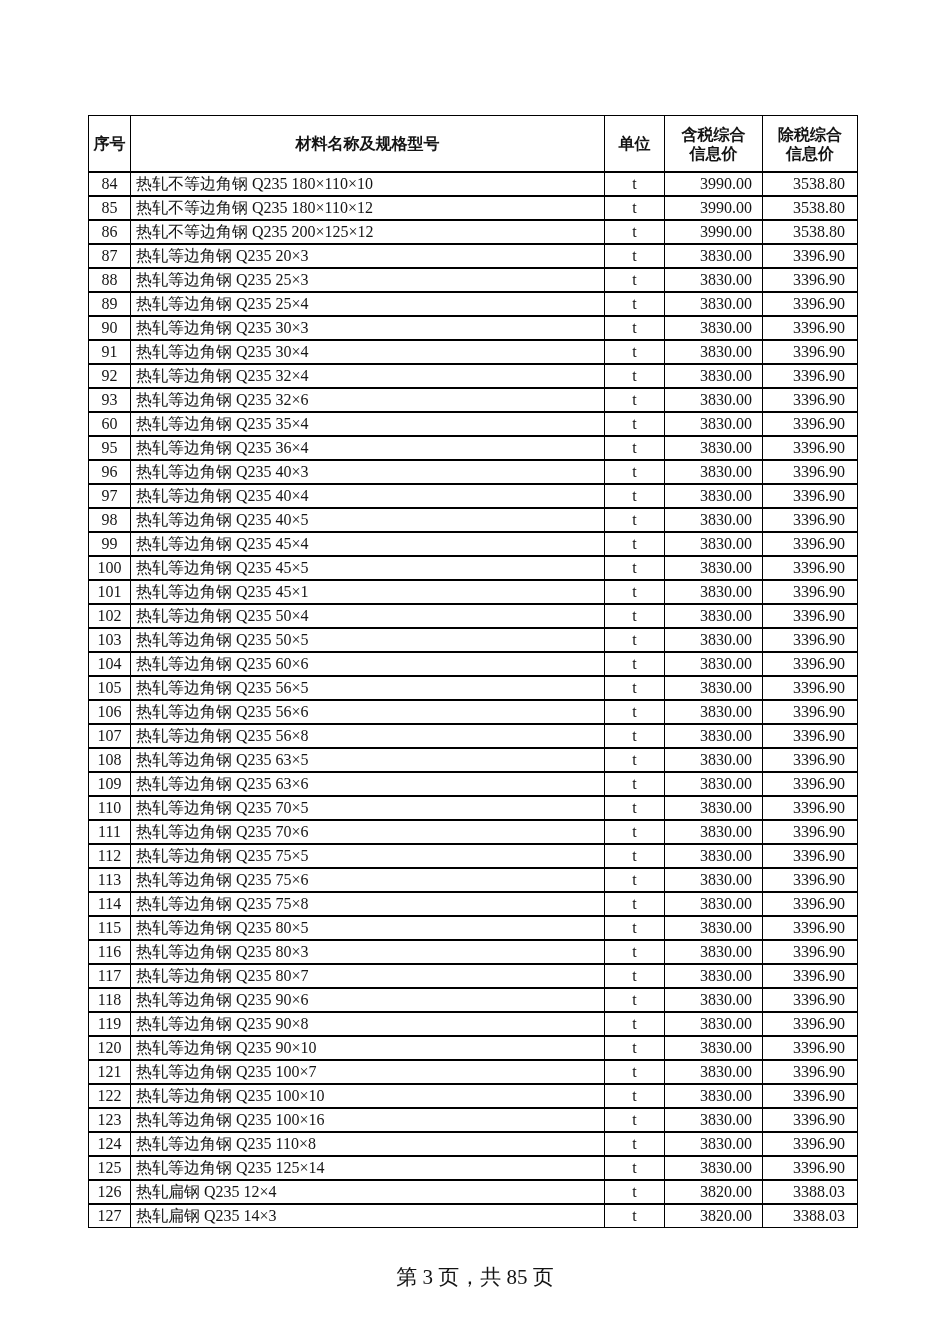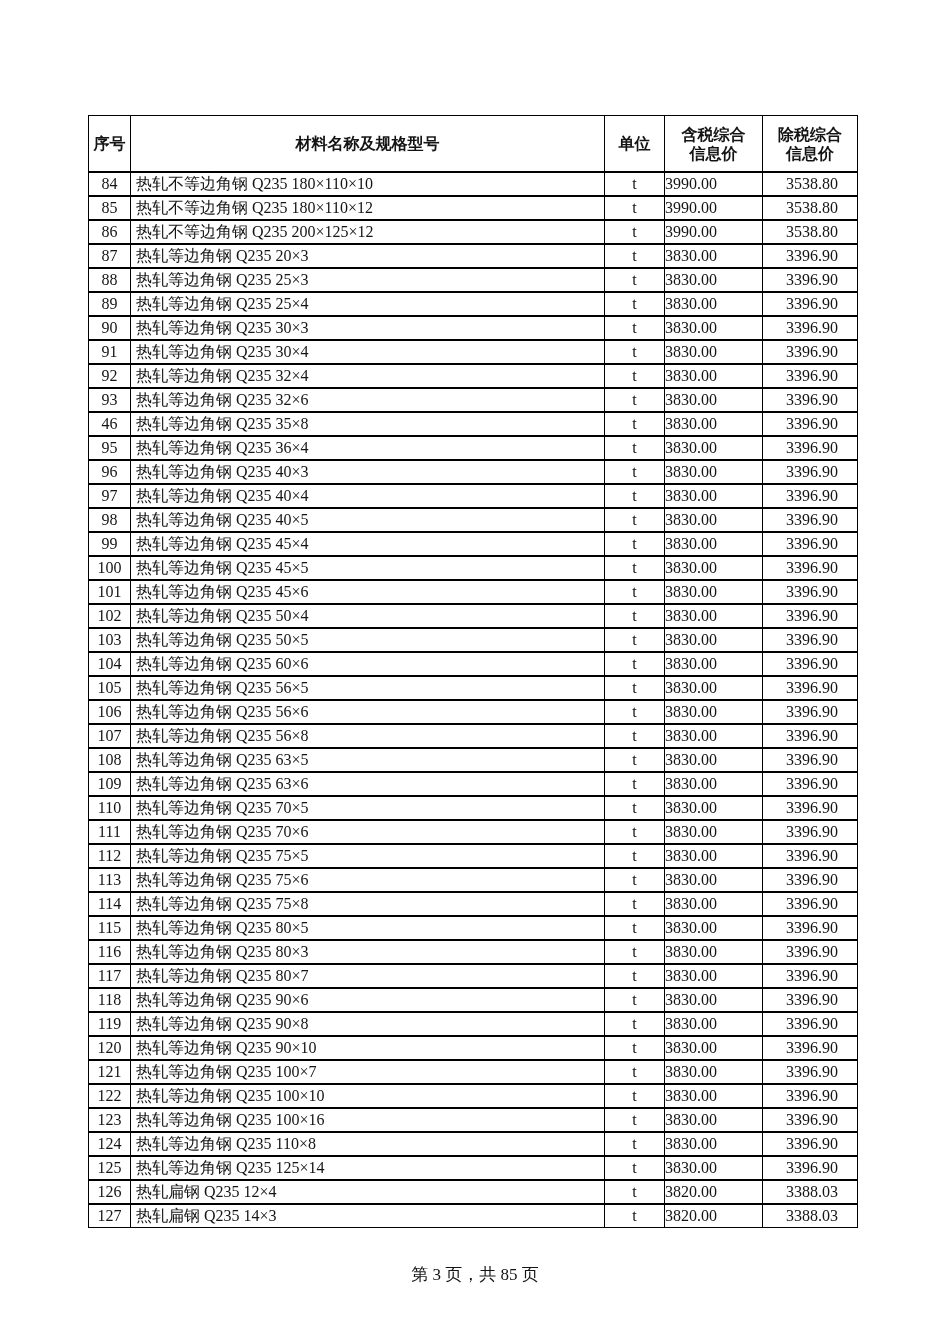--- a/index.html
+++ b/index.html
@@ -47,29 +47,29 @@
   }
   .price-table tbody td {
     height: 22px;
     font-size: 16px;
     line-height: 22px;
   }
   
   .price-table td.c0 { text-align: center; }
   .price-table td.c1 { text-align: left; padding-left: 5px; }
   .price-table td.c2 { text-align: center; }
-  .price-table td.c3 { padding-right: 27px; }
-  .price-table td.c4 { text-align: right; padding-right: 19px; }
+  .price-table td.c3 { text-align: right; padding-right: 10px; }
+  .price-table td.c4 { text-align: right; padding-right: 12px; }
   .page-footer {
     position: absolute;
     left: 0;
     top: 1263px;
     width: 100%;
     text-align: center;
-    font-size: 17px;
+    font-size: 21px;
     color: #141414;
   }
 </style>
 </head>
 <body>
 
 <div class="page">
 
   <table class="price-table">
     <colgroup>
@@ -153,22 +153,22 @@
           <td class="c4">3396.90</td>
         </tr>
         <tr>
           <td class="c0">93</td>
           <td class="c1">热轧等边角钢 Q235 32×6</td>
           <td class="c2">t</td>
           <td class="c3">3830.00</td>
           <td class="c4">3396.90</td>
         </tr>
         <tr>
-          <td class="c0">46</td>
-          <td class="c1">热轧等边角钢 Q235 35×8</td>
+          <td class="c0">60</td>
+          <td class="c1">热轧等边角钢 Q235 35×4</td>
           <td class="c2">t</td>
           <td class="c3">3830.00</td>
           <td class="c4">3396.90</td>
         </tr>
         <tr>
           <td class="c0">95</td>
           <td class="c1">热轧等边角钢 Q235 36×4</td>
           <td class="c2">t</td>
           <td class="c3">3830.00</td>
           <td class="c4">3396.90</td>
@@ -203,21 +203,21 @@
         </tr>
         <tr>
           <td class="c0">100</td>
           <td class="c1">热轧等边角钢 Q235 45×5</td>
           <td class="c2">t</td>
           <td class="c3">3830.00</td>
           <td class="c4">3396.90</td>
         </tr>
         <tr>
           <td class="c0">101</td>
-          <td class="c1">热轧等边角钢 Q235 45×6</td>
+          <td class="c1">热轧等边角钢 Q235 45×1</td>
           <td class="c2">t</td>
           <td class="c3">3830.00</td>
           <td class="c4">3396.90</td>
         </tr>
         <tr>
           <td class="c0">102</td>
           <td class="c1">热轧等边角钢 Q235 50×4</td>
           <td class="c2">t</td>
           <td class="c3">3830.00</td>
           <td class="c4">3396.90</td>

